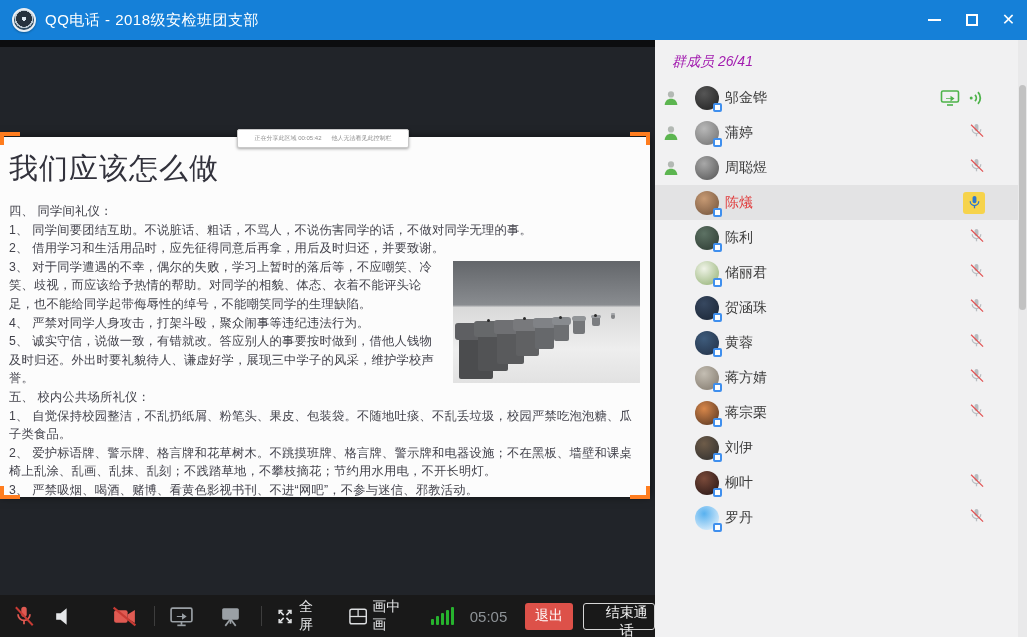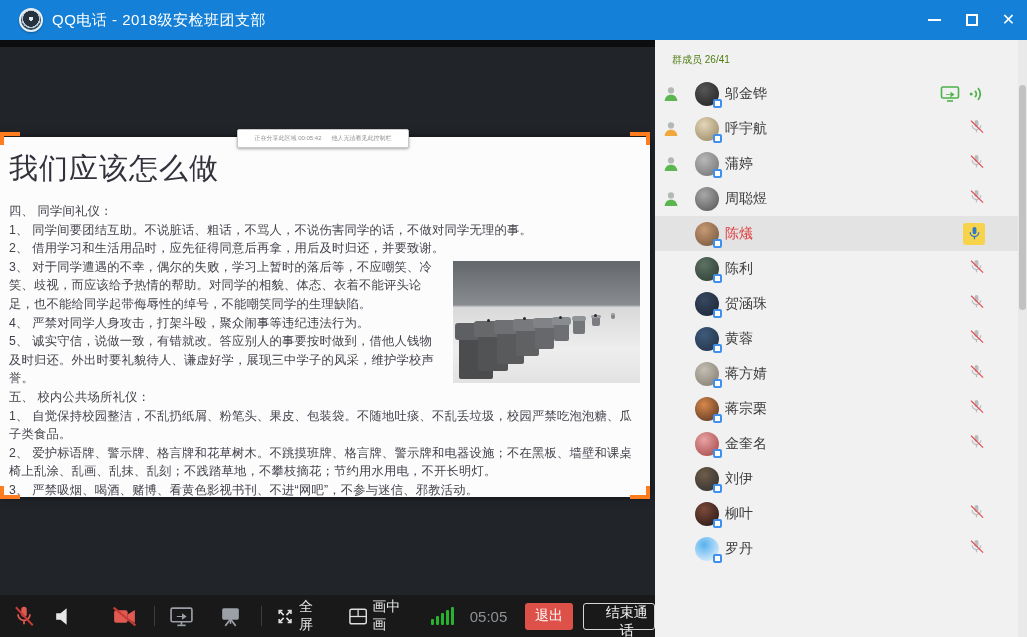--- a/index.html
+++ b/index.html
@@ -1,21 +1,21 @@
 <!DOCTYPE html>
 <html><head>
 <meta charset="utf-8">
 <style>
   * { margin:0; padding:0; box-sizing:border-box; }
   html,body { width:1027px; height:637px; overflow:hidden; }
   body { font-family:"Liberation Sans","DejaVu Sans",sans-serif; }
   .app { position:relative; width:1027px; height:637px; background:#1e2126; overflow:hidden; }
 
   
-  .titlebar { position:absolute; left:0; top:0; width:1027px; height:40px; background:#1580d8; display:flex; align-items:center; padding-left:19px; }
+  .titlebar { position:absolute; left:0; top:0; width:1027px; height:40px; background:#1580d8; display:flex; align-items:center; padding-left:12px; }
   .qq-icon { width:24px; height:24px; border-radius:50%; margin-right:9px; flex:0 0 auto;
     background: radial-gradient(circle at 50% 44%, #dfe9f2 0 14%, #26323e 15% 52%, #b9c6d0 53% 62%, #2e4a60 63% 80%, #e8d27a 81%);
     border:2px solid #e9eef3; box-shadow:0 1px 2px rgba(0,0,0,.3); }
   .win-title { color:#ffffff; font-size:15px; letter-spacing:.5px; }
   .win-controls { margin-left:auto; display:flex; height:40px; }
   .win-btn { width:37px; height:40px; display:flex; align-items:center; justify-content:center; cursor:pointer; }
   .glyph-min { width:13px; height:2px; background:#fff; }
   .glyph-max { width:12px; height:12px; border:2px solid #fff; }
   .glyph-close { color:#fff; font-size:16px; line-height:1; }
 
@@ -47,21 +47,21 @@
   .tb-label { color:#e3e4e6; font-size:14px; margin-left:5px; }
   .tb-div { width:1px; height:20px; background:#3d3d3d; }
   .sigbars { display:flex; align-items:flex-end; gap:2px; height:18px; }
   .sigbars i { display:block; width:3px; background:#27b32e; border-radius:1px; }
   .timer { color:#8d9296; font-size:15px; margin-left:16px; }
   .btn-exit { background:#dd5149; color:#fff; font-size:14px; border:none; border-radius:3px; width:54px; height:27px; cursor:pointer; }
   .btn-end { background:transparent; color:#f2f2f2; font-size:14px; border:1px solid #d6d6d6; border-radius:3px; width:80px; height:27px; cursor:pointer;padding-left:16px; }
 
   
   .sidebar { position:absolute; left:655px; top:40px; width:372px; height:597px; background:#f1f1f2; }
-  .sb-header { padding:13px 0 9px 17px; font-size:10px; color:#4d7c0f; }
+  .sb-header { padding:13px 0 9px 17px; font-size:14px; color:#a21caf;font-style:italic; }
   .mrow { height:35px; display:flex; align-items:center; padding-left:7px; cursor:pointer; }
   .mrow.hl { background:#e3e3e4;justify-content:flex-end; }
   .pres { width:26px; height:18px; flex:0 0 auto; }
   .avatar { position:relative; width:24px; height:24px; border-radius:50%; flex:0 0 auto; margin-left:7px; }
   .badge { position:absolute; right:-3px; bottom:-2px; width:9px; height:9px; background:#fff; border:2px solid #3f8fee; border-radius:2px; }
   .mname { font-size:14px; color:#3c3c3c; margin-left:6px; white-space:nowrap; }
   .right-ic { margin-left:auto; margin-right:42px; display:flex; align-items:center; gap:7px; }
   .mic-active { width:22px; height:22px; background:#f6d34b; border-radius:3px; display:flex; align-items:center; justify-content:center; }
   .sb-track { position:absolute; right:0; top:0; width:9px; height:100%; background:#e9e9ea; }
   .sb-thumb { position:absolute; right:1px; top:45px; width:7px; height:225px; background:#c2c2c2; border-radius:4px; }
@@ -240,38 +240,20 @@
             <svg width="18" height="18" viewBox="0 0 18 18" fill="none" stroke="#4db34a" stroke-width="1.8">
   <circle cx="4.2" cy="9" r="1.5" fill="#4db34a" stroke="none"></circle>
   <path d="M8 5.8a4.6 4.6 0 0 1 0 6.4"></path>
               <path d="M11 3.2a8.4 8.4 0 0 1 0 11.6"></path>
             </svg>
           </span>
         </div>
         <div class="mrow">
           <span class="pres"><svg width="18" height="18" viewBox="0 0 18 18">
     <circle cx="9" cy="5.4" r="3.1" fill="#b3b9b4"></circle>
-    <path d="M2.6 16c.5-4.3 3-6.3 6.4-6.3s5.9 2 6.4 6.3z" fill="#f2a73b"></path>
-            </svg></span>
-          <span class="avatar" style="background:radial-gradient(circle at 38% 32%, #e3d5b8, #94835d);">
-            <i class="badge"></i>
-          </span>
-          <span class="mname" style="">呼宇航</span>
-          <span class="right-ic">
-            <span><svg width="17" height="17" viewBox="0 0 22 22">
-    <rect x="8.5" y="2.5" width="5" height="9.5" rx="2.5" fill="#b9bdc1"></rect>
-    <path d="M5.5 9.5a5.5 5.5 0 0 0 11 0" fill="none" stroke="#b9bdc1" stroke-width="1.7"></path>
-    <line x1="11" y1="15" x2="11" y2="18.5" stroke="#b9bdc1" stroke-width="1.7"></line>
-    <line x1="4" y1="3.5" x2="19.5" y2="19" stroke="#e25050" stroke-width="1.6"></line>
-              </svg></span>
-          </span>
-        </div>
-        <div class="mrow">
-          <span class="pres"><svg width="18" height="18" viewBox="0 0 18 18">
-    <circle cx="9" cy="5.4" r="3.1" fill="#b3b9b4"></circle>
     <path d="M2.6 16c.5-4.3 3-6.3 6.4-6.3s5.9 2 6.4 6.3z" fill="#5cb550"></path>
             </svg></span>
           <span class="avatar" style="background:radial-gradient(circle at 38% 32%, #b8b8b8, #6e6e6e);">
             <i class="badge"></i>
           </span>
           <span class="mname" style="">蒲婷</span>
           <span class="right-ic">
             <span><svg width="17" height="17" viewBox="0 0 22 22">
     <rect x="8.5" y="2.5" width="5" height="9.5" rx="2.5" fill="#b9bdc1"></rect>
     <path d="M5.5 9.5a5.5 5.5 0 0 0 11 0" fill="none" stroke="#b9bdc1" stroke-width="1.7"></path>
@@ -322,20 +304,35 @@
             <span><svg width="17" height="17" viewBox="0 0 22 22">
     <rect x="8.5" y="2.5" width="5" height="9.5" rx="2.5" fill="#b9bdc1"></rect>
     <path d="M5.5 9.5a5.5 5.5 0 0 0 11 0" fill="none" stroke="#b9bdc1" stroke-width="1.7"></path>
     <line x1="11" y1="15" x2="11" y2="18.5" stroke="#b9bdc1" stroke-width="1.7"></line>
     <line x1="4" y1="3.5" x2="19.5" y2="19" stroke="#e25050" stroke-width="1.6"></line>
               </svg></span>
           </span>
         </div>
         <div class="mrow">
           <span class="pres"></span>
+          <span class="avatar" style="background:radial-gradient(circle at 38% 32%, #eff3e7, #8fae6f);">
+            <i class="badge"></i>
+          </span>
+          <span class="mname" style="">储丽君</span>
+          <span class="right-ic">
+            <span><svg width="17" height="17" viewBox="0 0 22 22">
+    <rect x="8.5" y="2.5" width="5" height="9.5" rx="2.5" fill="#b9bdc1"></rect>
+    <path d="M5.5 9.5a5.5 5.5 0 0 0 11 0" fill="none" stroke="#b9bdc1" stroke-width="1.7"></path>
+    <line x1="11" y1="15" x2="11" y2="18.5" stroke="#b9bdc1" stroke-width="1.7"></line>
+    <line x1="4" y1="3.5" x2="19.5" y2="19" stroke="#e25050" stroke-width="1.6"></line>
+              </svg></span>
+          </span>
+        </div>
+        <div class="mrow">
+          <span class="pres"></span>
           <span class="avatar" style="background:radial-gradient(circle at 38% 32%, #374860, #1a2434);">
             <i class="badge"></i>
           </span>
           <span class="mname" style="">贺涵珠</span>
           <span class="right-ic">
             <span><svg width="17" height="17" viewBox="0 0 22 22">
     <rect x="8.5" y="2.5" width="5" height="9.5" rx="2.5" fill="#b9bdc1"></rect>
     <path d="M5.5 9.5a5.5 5.5 0 0 0 11 0" fill="none" stroke="#b9bdc1" stroke-width="1.7"></path>
     <line x1="11" y1="15" x2="11" y2="18.5" stroke="#b9bdc1" stroke-width="1.7"></line>
     <line x1="4" y1="3.5" x2="19.5" y2="19" stroke="#e25050" stroke-width="1.6"></line>
@@ -371,35 +368,20 @@
     <line x1="4" y1="3.5" x2="19.5" y2="19" stroke="#e25050" stroke-width="1.6"></line>
               </svg></span>
           </span>
         </div>
         <div class="mrow">
           <span class="pres"></span>
           <span class="avatar" style="background:radial-gradient(circle at 38% 32%, #d8874a, #4f3120);">
             <i class="badge"></i>
           </span>
           <span class="mname" style="">蒋宗栗</span>
-          <span class="right-ic">
-            <span><svg width="17" height="17" viewBox="0 0 22 22">
-    <rect x="8.5" y="2.5" width="5" height="9.5" rx="2.5" fill="#b9bdc1"></rect>
-    <path d="M5.5 9.5a5.5 5.5 0 0 0 11 0" fill="none" stroke="#b9bdc1" stroke-width="1.7"></path>
-    <line x1="11" y1="15" x2="11" y2="18.5" stroke="#b9bdc1" stroke-width="1.7"></line>
-    <line x1="4" y1="3.5" x2="19.5" y2="19" stroke="#e25050" stroke-width="1.6"></line>
-              </svg></span>
-          </span>
-        </div>
-        <div class="mrow">
-          <span class="pres"></span>
-          <span class="avatar" style="background:radial-gradient(circle at 38% 32%, #e8a3a3, #a04040);">
-            <i class="badge"></i>
-          </span>
-          <span class="mname" style="">金奎名</span>
           <span class="right-ic">
             <span><svg width="17" height="17" viewBox="0 0 22 22">
     <rect x="8.5" y="2.5" width="5" height="9.5" rx="2.5" fill="#b9bdc1"></rect>
     <path d="M5.5 9.5a5.5 5.5 0 0 0 11 0" fill="none" stroke="#b9bdc1" stroke-width="1.7"></path>
     <line x1="11" y1="15" x2="11" y2="18.5" stroke="#b9bdc1" stroke-width="1.7"></line>
     <line x1="4" y1="3.5" x2="19.5" y2="19" stroke="#e25050" stroke-width="1.6"></line>
               </svg></span>
           </span>
         </div>
         <div class="mrow">

